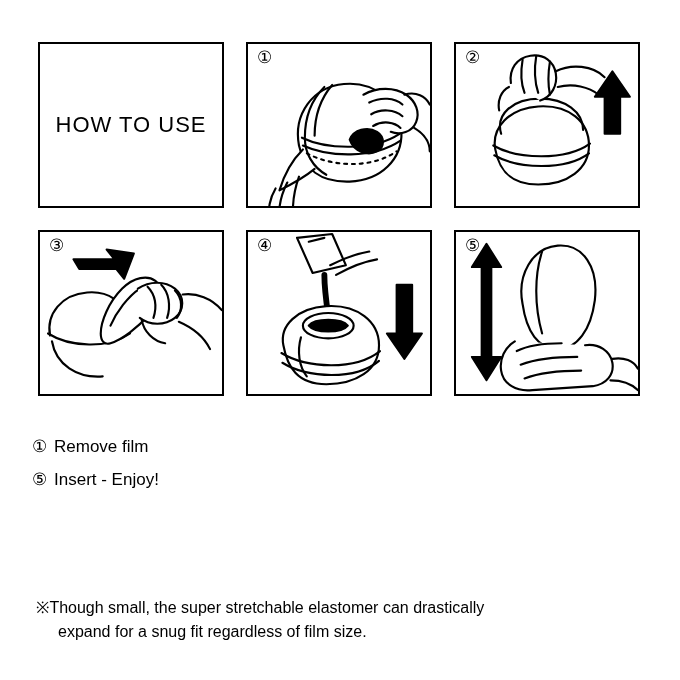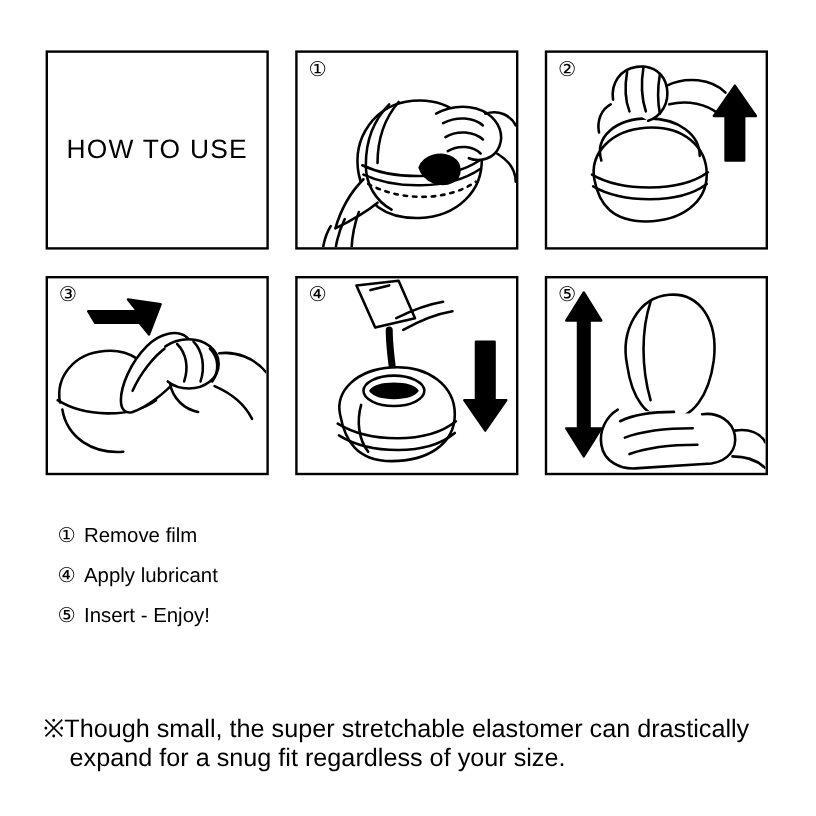--- a/index.html
+++ b/index.html
@@ -64,39 +64,39 @@
   .art {
     position: absolute;
     left: 0; top: 0;
     width: 100%;
     height: 100%;
   }
 
   
   #legend {
     position: absolute;
-    left: 48px;
+    left: 32px;
     top: 430px;
     width: 606px;
   }
   .legend-item {
     font-size: 17px;
     line-height: 33px;
     white-space: nowrap;
   }
   .legend-item .lnum {
     display: inline-block;
     width: 22px;
   }
   #footnote {
     position: absolute;
     left: 36px;
     top: 596px;
     width: 612px;
-    font-size: 21px;
+    font-size: 16px;
     line-height: 24px;
   }
   #footnote .fn-line2 {
     display: block;
     padding-left: 22px;
   }
 </style>
 </head>
 <body>
 
@@ -243,25 +243,22 @@
       </svg>
     </div>
 
   </div>
 
   <div id="legend">
     <div class="legend-item">
       <span class="lnum">①</span><span>Remove film</span>
     </div>
     <div class="legend-item">
-      <span class="lnum">④</span><span>Apply lubricant</span>
-    </div>
-    <div class="legend-item">
       <span class="lnum">⑤</span><span>Insert - Enjoy!</span>
     </div>
   </div>
 
   <div id="footnote">
     <span>※Though small, the super stretchable elastomer can drastically</span>
-    <span class="fn-line2">expand for a snug fit regardless of your size.</span>
+    <span class="fn-line2">expand for a snug fit regardless of film size.</span>
   </div>
 
 </div>
 
 </body></html>

